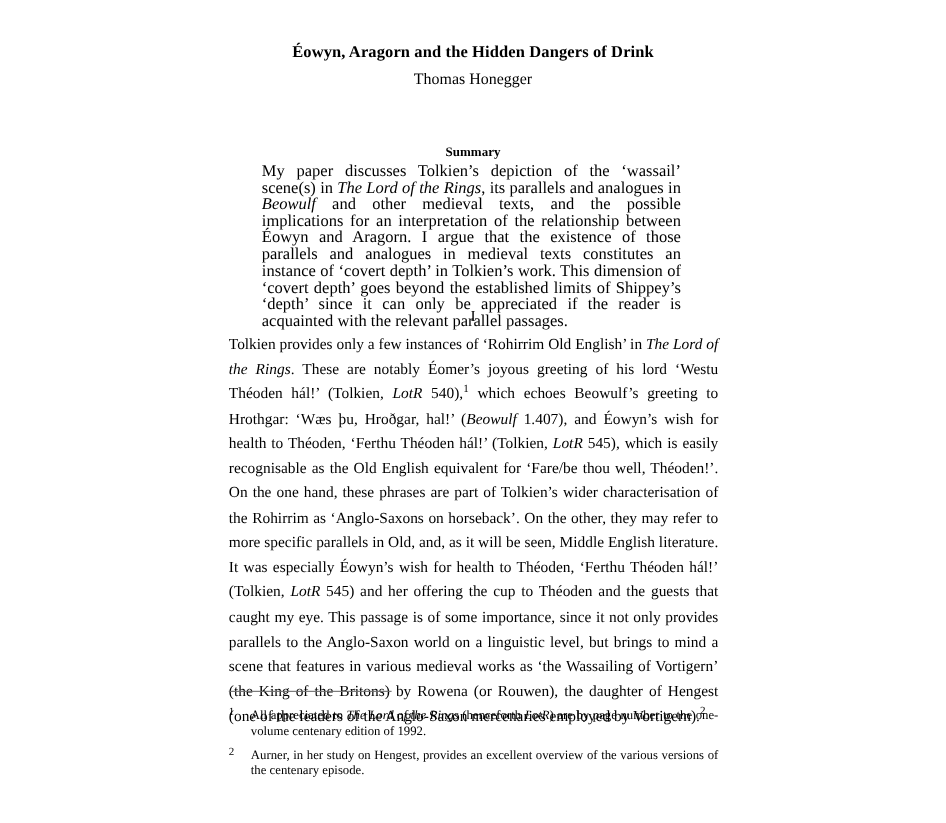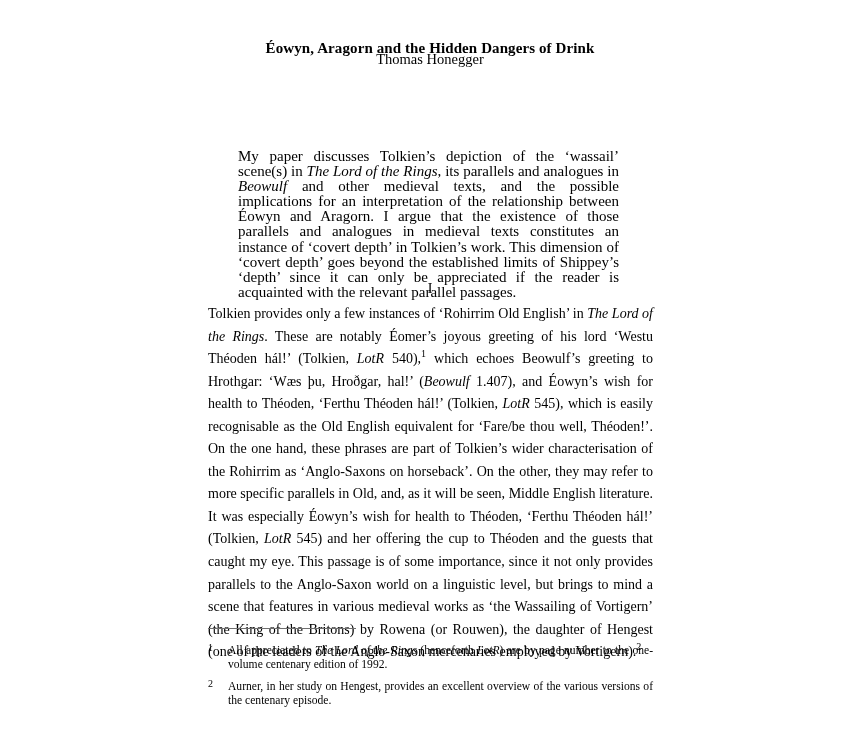--- a/index.html
+++ b/index.html
@@ -29,21 +29,21 @@
     top: 40px;
     width: 860px;
     text-align: center;
     font-size: 15px;
     font-weight: bold;
     letter-spacing: 0.1px;
   }
   .doc-author {
     position: absolute;
     left: 0;
-    top: 51px;
+    top: 64px;
     width: 860px;
     text-align: center;
     font-size: 14.5px;
     font-weight: normal;
   }
   .doc-pubinfo {
     position: absolute;
     left: 0;
     top: 89px;
     width: 860px;
@@ -136,20 +136,21 @@
 </head>
 <body>
 
 <div class="page">
 
   <div class="doc-title">Éowyn, Aragorn and the Hidden Dangers of Drink</div>
 
   <div class="doc-author">Thomas Honegger</div>
 
 
+  <div class="summary-heading">Summary</div>
 
   <div class="summary-body"><span>My paper discusses Tolkien’s depiction of the ‘wassail’ scene(s) in </span><i>The Lord of the Rings</i><span>, its parallels and analogues in </span><i>Beowulf</i><span> and other medieval texts, and the possible implications for an interpretation of the relationship between Éowyn and Aragorn. I argue that the existence of those parallels and analogues in medieval texts constitutes an instance of ‘covert depth’ in Tolkien’s work. This dimension of ‘covert depth’ goes beyond the established limits of Shippey’s ‘depth’ since it can only be appreciated if the reader is acquainted with the relevant parallel passages.</span></div>
 
   <div class="section-num">I</div>
 
   <div class="body-text"><span>Tolkien provides only a few instances of ‘Rohirrim Old English’ in </span><i>The Lord of the Rings</i><span>. These are notably Éomer’s joyous greeting of his lord ‘Westu Théoden hál!’ (Tolkien, </span><i>LotR</i><span> 540),</span><sup>1</sup><span> which echoes Beowulf’s greeting to Hrothgar: ‘Wæs þu, Hroðgar, hal!’ (</span><i>Beowulf</i><span> 1.407), and Éowyn’s wish for health to Théoden, ‘Ferthu Théoden hál!’ (Tolkien, </span><i>LotR</i><span> 545), which is easily recognisable as the Old English equivalent for ‘Fare/be thou well, Théoden!’. On the one hand, these phrases are part of Tolkien’s wider characterisation of the Rohirrim as ‘Anglo-Saxons on horseback’. On the other, they may refer to more specific parallels in Old, and, as it will be seen, Middle English literature. It was especially Éowyn’s wish for health to Théoden, ‘Ferthu Théoden hál!’ (Tolkien, </span><i>LotR</i><span> 545) and her offering the cup to Théoden and the guests that caught my eye. This passage is of some importance, since it not only provides parallels to the Anglo-Saxon world on a linguistic level, but brings to mind a scene that features in various medieval works as ‘the Wassailing of Vortigern’ (the King of the Britons) by Rowena (or Rouwen), the daughter of Hengest (one of the leaders of the Anglo-Saxon mercenaries employed by Vortigern).</span><sup>2</sup></div>
 
   <div class="footnote-rule"></div>
 
   <div class="footnotes">

